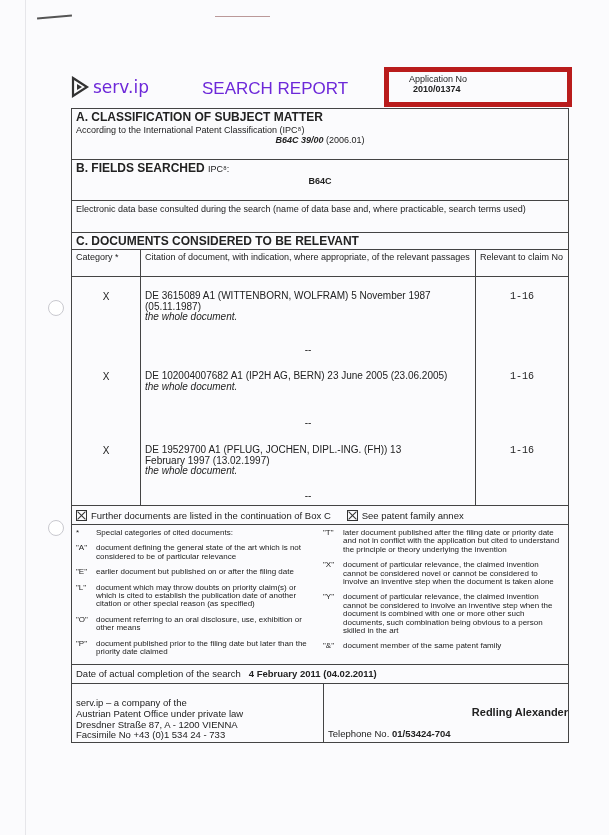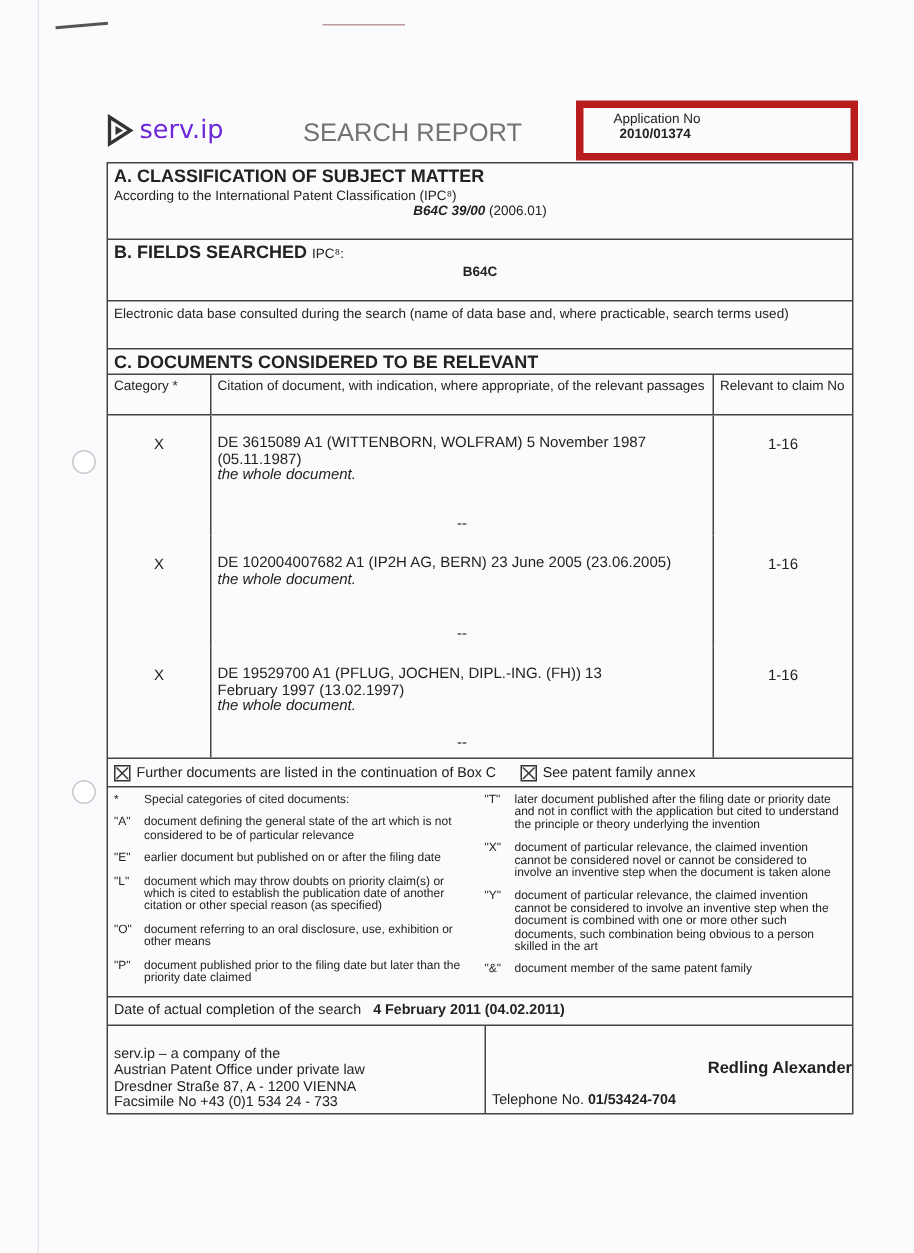--- a/index.html
+++ b/index.html
@@ -8,21 +8,21 @@
     font-family: "Liberation Sans", sans-serif; color: #222;
   }
   .page-edge { position: absolute; left: 25px; top: 0; width: 1px; height: 835px; background: #e6e6ea; }
   .scan-mark { position: absolute; background: #555; }
   .punch { position: absolute; width: 14px; height: 14px; border-radius: 50%; border: 1px solid #c9c9cf; background: #fff; }
 
   .header { position: absolute; left: 70px; top: 68px; width: 510px; height: 42px; }
   .logo { position: absolute; left: 0; top: 8px; display: flex; align-items: center; }
   .logo svg { width: 20px; height: 22px; }
   .logo-text { font-family: "DejaVu Sans", sans-serif; font-size: 17px; color: #6d28d9; margin-left: 3px; }
-  .title { position: absolute; left: 132px; top: 11px; font-size: 17px; color: #737373; }
+  .title { position: absolute; left: 132px; top: 11px; font-size: 17px; color: #6d28d9; }
   .appbox { position: absolute; left: 314px; top: -1px; width: 188px; height: 40px; border: 5px solid #b91c1c; box-sizing: border-box; padding: 2px 20px; font-size: 9px; }
   .appbox .lbl { display: block; }
   .appbox .val { display: block; font-weight: bold; margin-left: 4px; font-size: 9px; }
 
   .doc { position: absolute; left: 71px; top: 108px; width: 498px; border: 1px solid #444; box-sizing: border-box; font-size: 9px; }
   .sec { border-bottom: 1px solid #444; }
   .sec-h { font-weight: bold; font-size: 12px; padding: 1px 4px; }
   .pad { padding: 0 4px; }
   .center { text-align: center; }
   .b { font-weight: bold; }
@@ -32,21 +32,21 @@
   .secB { height: 40px; }
   .secE { height: 32px; padding: 3px 4px; box-sizing: border-box; }
 
   table.docs { width: 100%; border-collapse: collapse; font-size: 9px; }
   table.docs td { vertical-align: top; border-left: 1px solid #444; padding: 2px 4px; margin-left: 16px; }
   table.docs td:first-child { border-left: none; }
   .docs-head td { border-bottom: 1px solid #444; height: 22px; }
   .c1 { width: 60px; } .c3 { width: 84px; }
   .doc-row td { height: 58px; }
   .cat { text-align: center; font-size: 10px; padding-top: 14px !important; }
-  .rel { text-align: center; font-size: 10px; padding-top: 14px !important; }
+  .rel { text-align: center; font-size: 10px; padding-top: 14px !important; font-family: Liberation Mono, monospace; }
   .cite { font-size: 10px; padding-top: 14px !important; line-height: 1.05; }
   .dash { text-align: center; margin-top: 22px; }
 
   .further { border-top: 1px solid #444; border-bottom: 1px solid #444; height: 18px; display: flex; align-items: center; padding: 0 4px; font-size: 9.5px; }
   .cb { display: inline-block; width: 9px; height: 9px; border: 1px solid #333; position: relative; margin-right: 4px; vertical-align: middle; }
   .cb::before, .cb::after { content: ""; position: absolute; left: 4px; top: -1px; width: 1px; height: 11px; background: #333; }
   .cb::before { transform: rotate(45deg); } .cb::after { transform: rotate(-45deg); }
 
   .legend { display: flex; padding: 4px 4px 6px 4px; border-bottom: 1px solid #444; font-size: 8px; line-height: 1.05; }
   .legend .col { flex: 1; }

